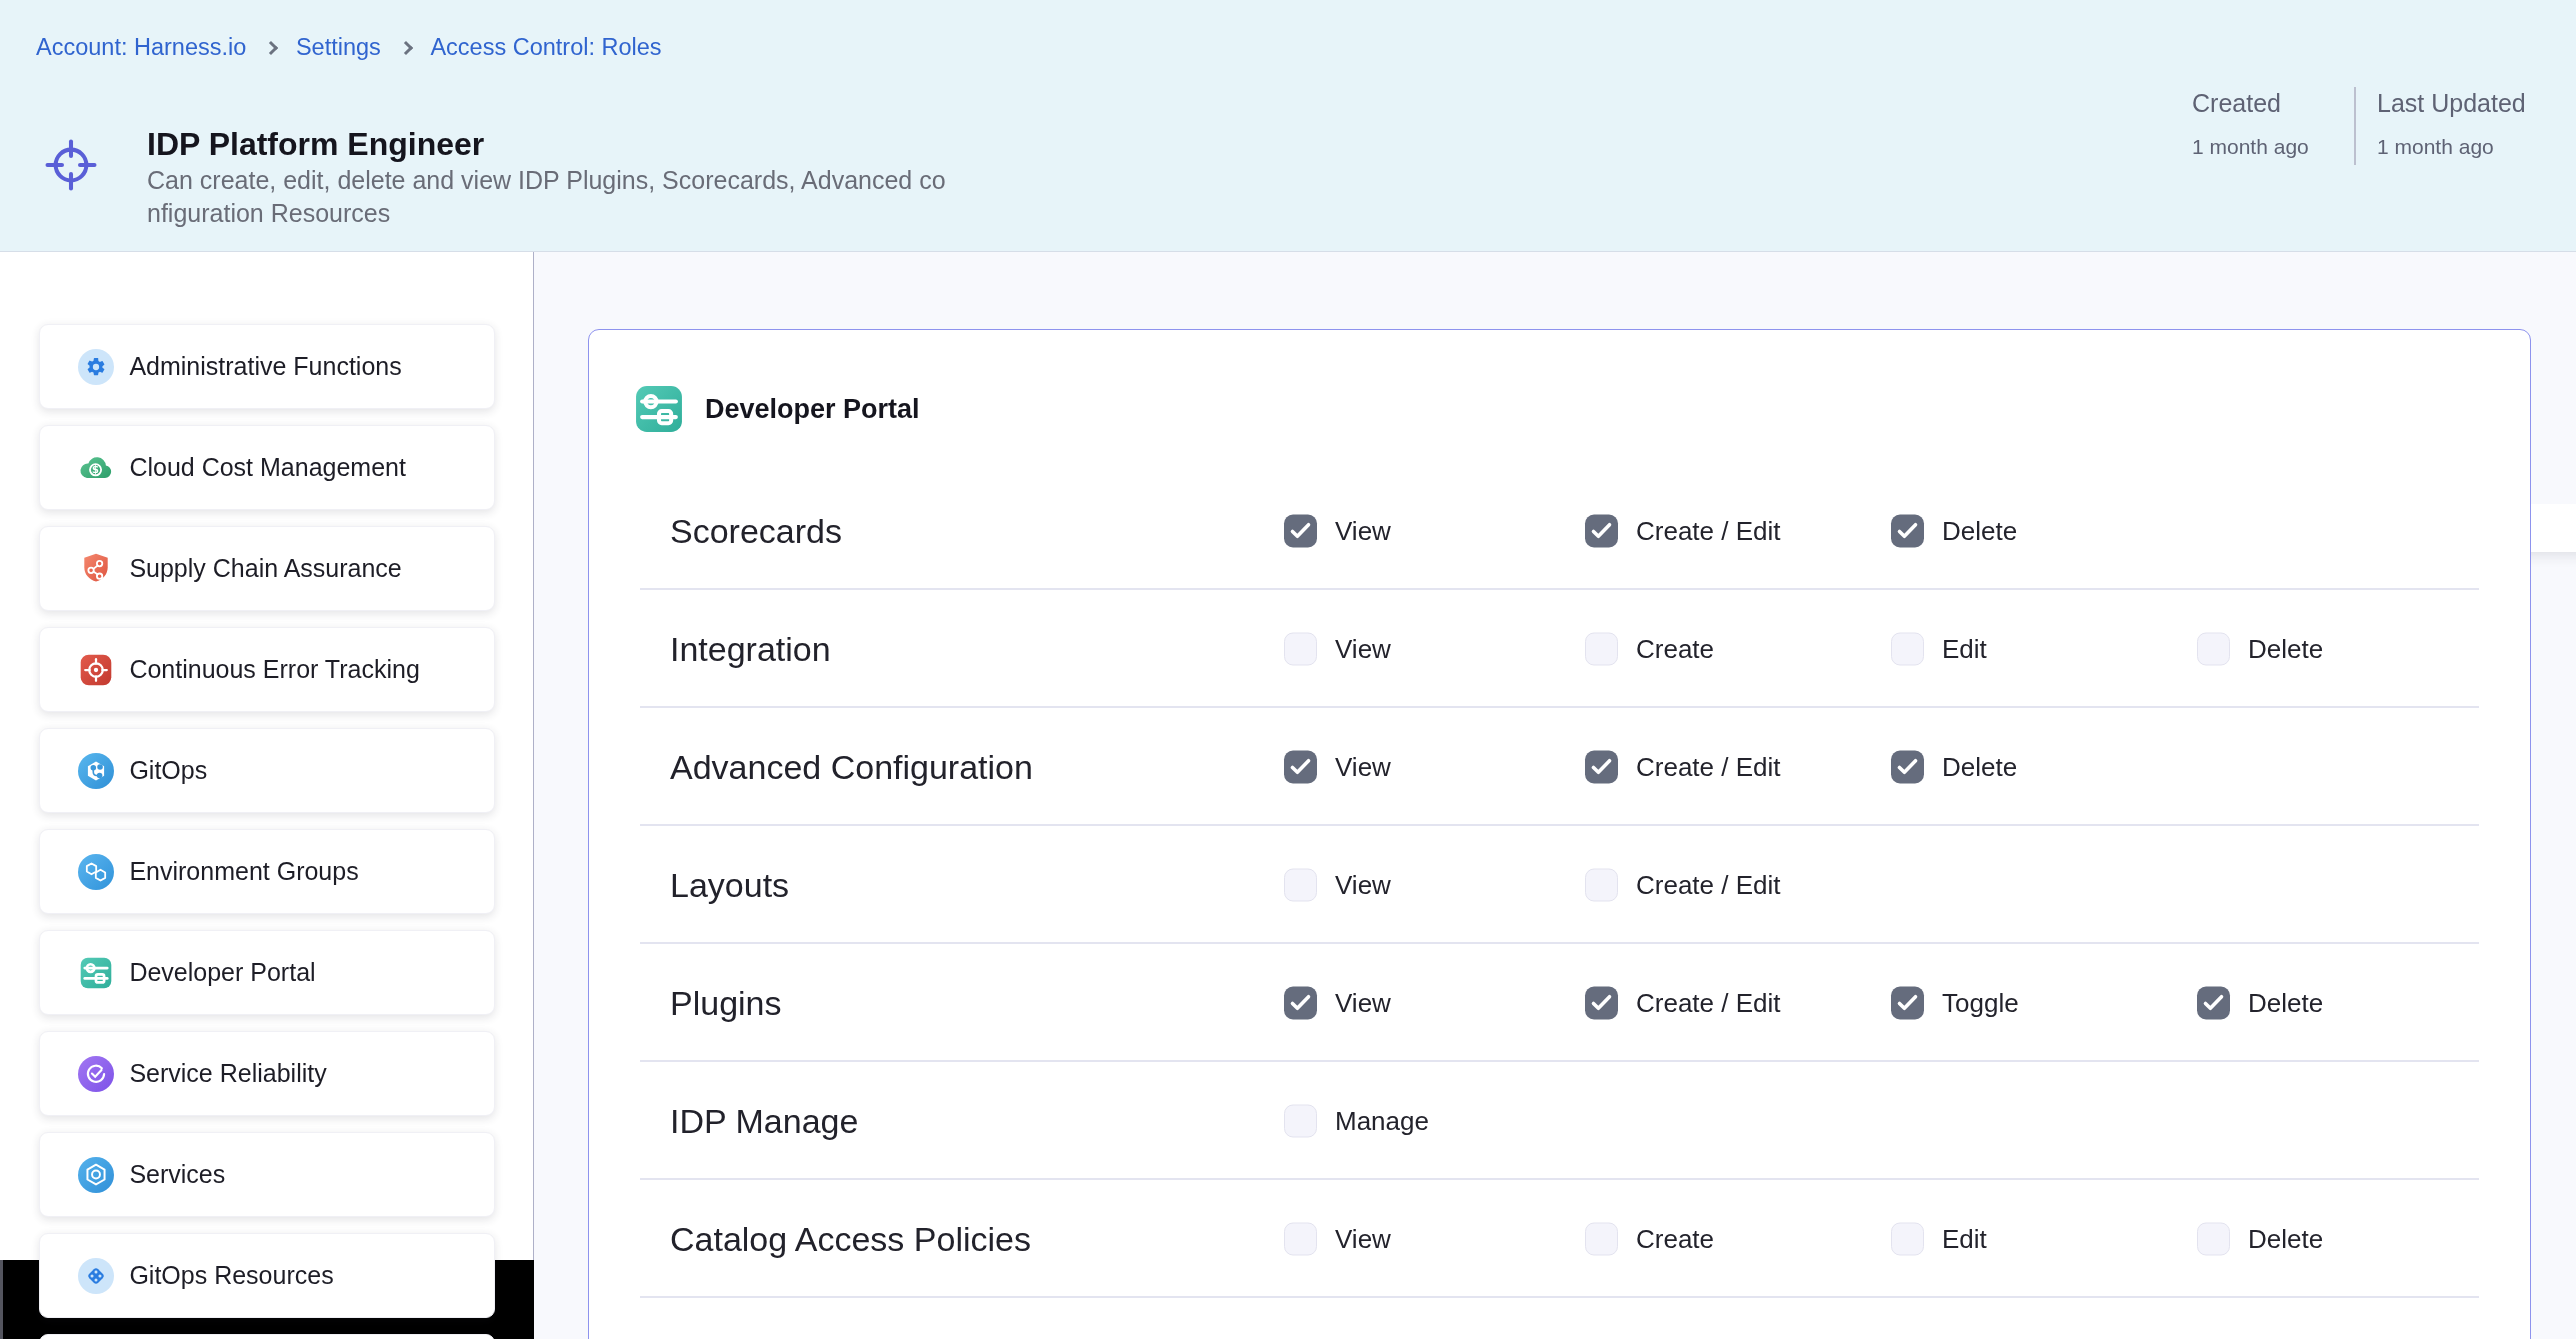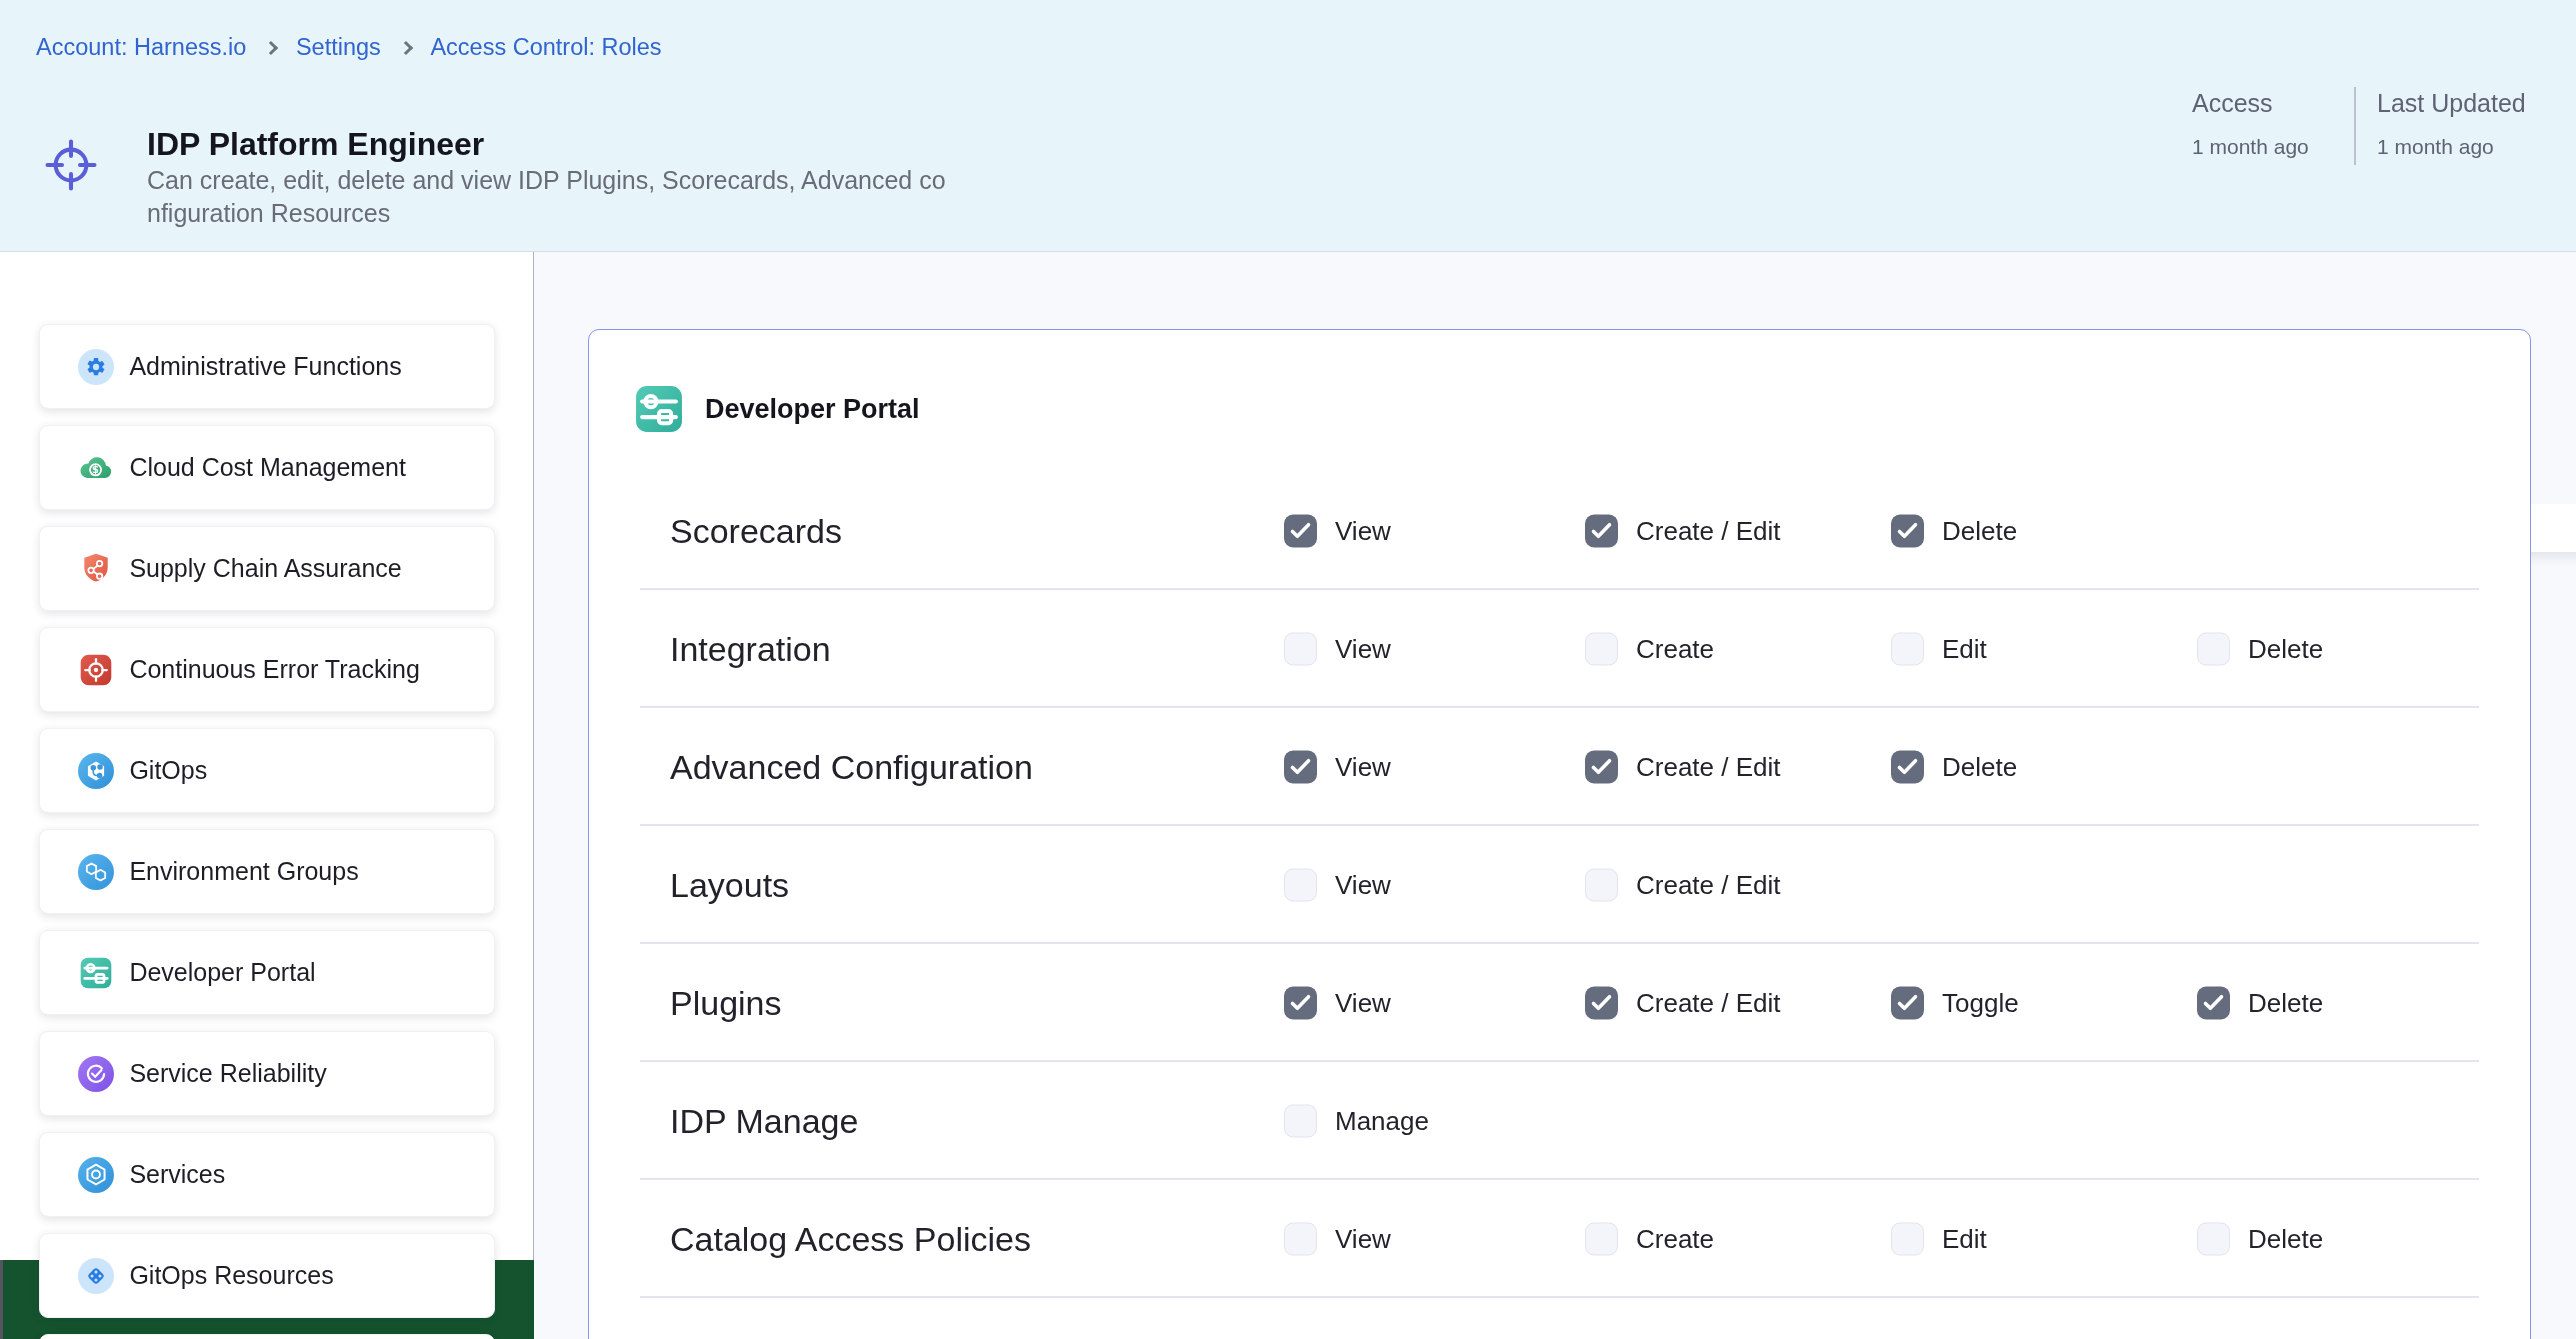--- a/index.html
+++ b/index.html
@@ -1,18 +1,18 @@
 <!DOCTYPE html>
 <html style="--accent-blue: #3064cf; --header-bg: #e7f4f9; --panel-border: #8e93ee; --checkbox-checked: #656c7d;font-size:14.5px"><head>
 <meta charset="utf-8">
 <style>
   * { margin:0; padding:0; box-sizing:border-box; }
   html,body { background:#ffffff; }
   body { font-family:"Liberation Sans","DejaVu Sans",sans-serif; }
-  .page { position:relative; width:2576px; height:1340px; overflow:hidden; background:#14532d; }
+  .page { position:relative; width:2576px; height:1340px; overflow:hidden; background:#000000; }
 
   
   .top-header { position:absolute; left:0; top:0; width:2576px; height:252px;
     background:var(--header-bg,#e7f4f9); border-bottom:1.8px solid #d6dee8; }
   .breadcrumb { position:absolute; left:36px; top:34px; display:flex; align-items:center; gap:18px;
     font-size:23.5px; color:var(--accent-blue,#3064cf); }
   .crumb { cursor:pointer; }
   .crumb-chevron { width:10px; height:10px; border-top:3.2px solid #6b7280; border-right:3.2px solid #6b7280;
     transform:rotate(45deg); display:inline-block; margin:0 1.8px; }
   .role-icon { position:absolute; left:43px; top:134px; }
@@ -92,21 +92,21 @@
       </svg>
     </div>
 
     <div class="role-title">IDP Platform Engineer</div>
     <div class="role-desc">
       <div>Can create, edit, delete and view IDP Plugins, Scorecards, Advanced co</div>
       <div>nfiguration Resources</div>
     </div>
 
     <div class="meta-block meta-created">
-      <div class="meta-label">Access</div>
+      <div class="meta-label">Created</div>
       <div class="meta-value">1 month ago</div>
     </div>
     <div class="meta-divider"></div>
     <div class="meta-block meta-updated">
       <div class="meta-label">Last Updated</div>
       <div class="meta-value">1 month ago</div>
     </div>
   </div>
 
   <div class="edge-scrollbar"></div>

